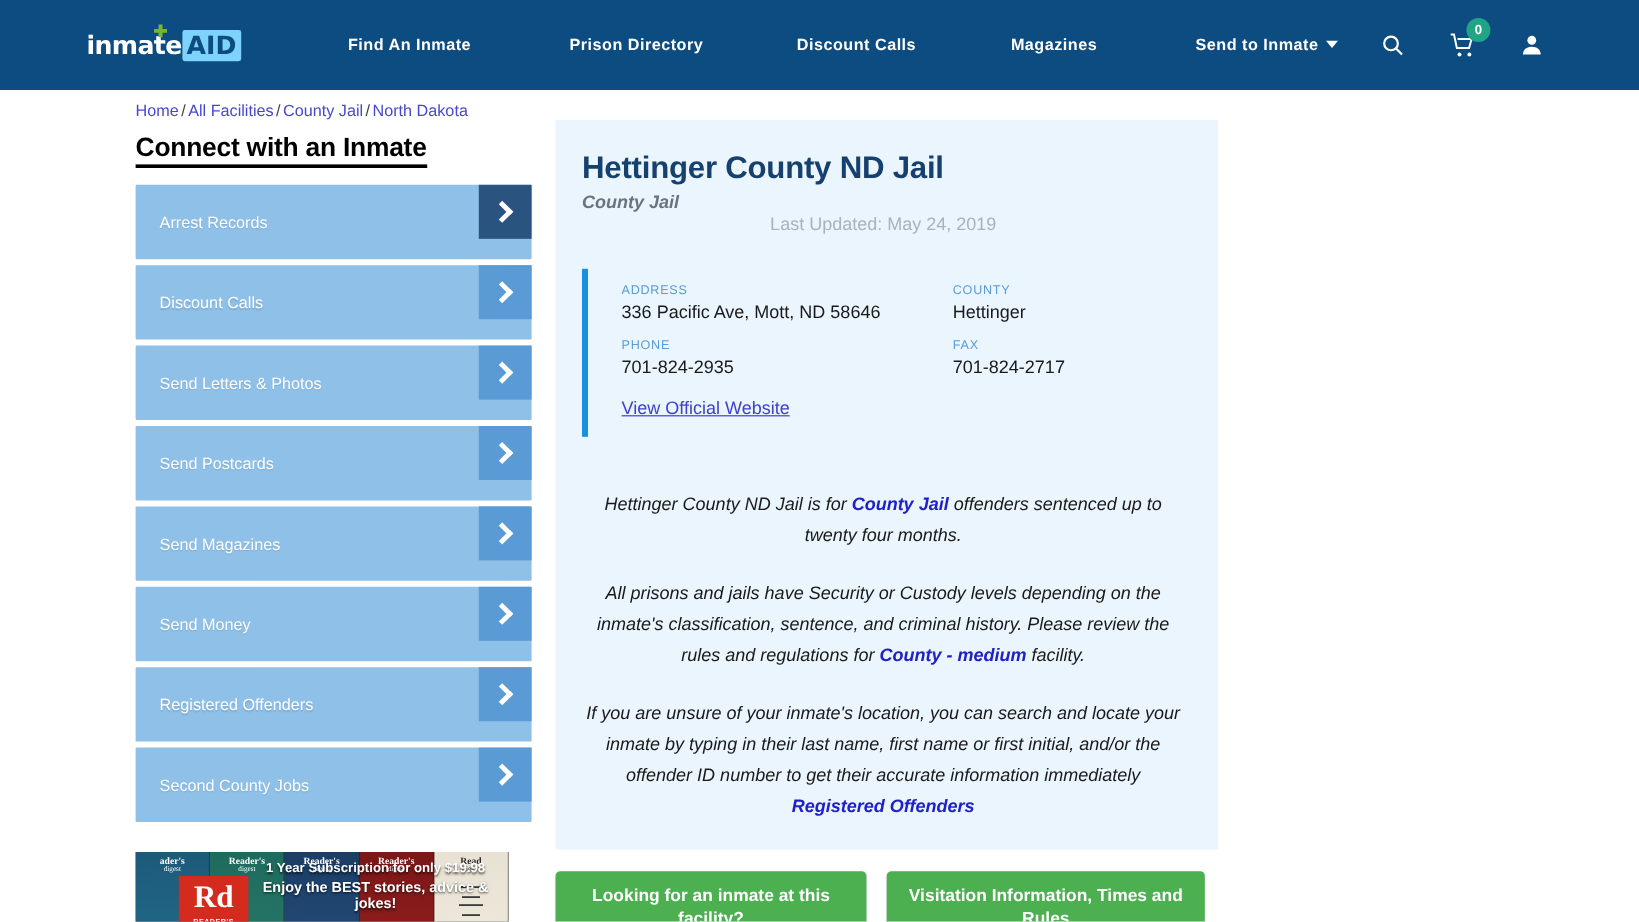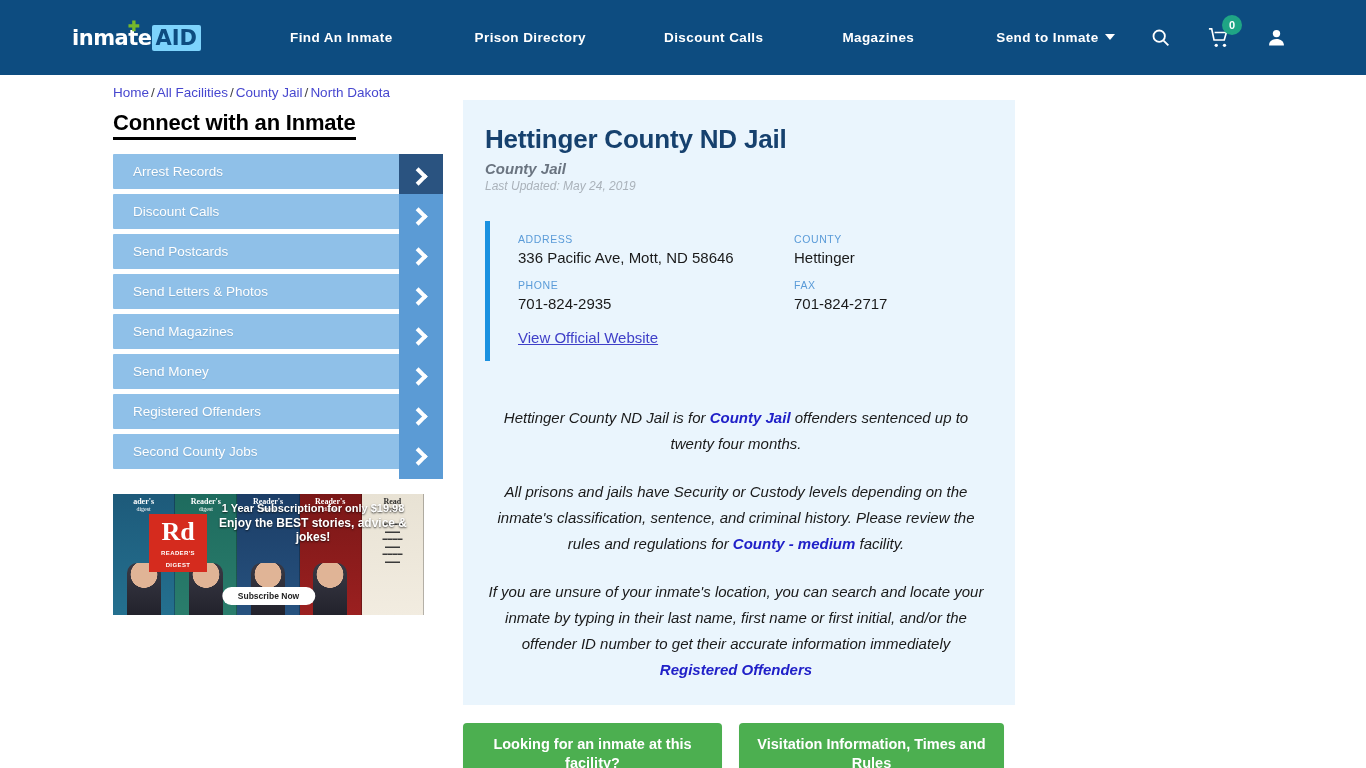--- a/index.html
+++ b/index.html
@@ -140,21 +140,21 @@
     font-weight: bold;
     color: #000000;
     border-bottom: 3px solid #000;
     display: inline-block;
     padding-bottom: 1px;
     margin-bottom: 14px;
     letter-spacing: -0.2px;
   }
 
   .side-btn {
-    height: 35px;
+    height: 62px;
     background: #8fc0e8;
     display: flex;
     align-items: center;
     margin-bottom: 5px;
     cursor: pointer;
     position: relative;
     border-radius: 1px;
   }
   .side-btn-label {
     color: #ffffff;
@@ -274,23 +274,23 @@
     letter-spacing: -0.2px;
   }
   .fac-type {
     font-size: 15px;
     font-weight: bold;
     font-style: italic;
     color: #6a7480;
     margin-bottom: 2px;
   }
   .fac-updated {
-    font-size: 12px;
-    font-style: italic;
+    font-size: 15px;
     color: #aab2ba;
+    text-align: center;
   }
 
   .info-block {
     margin-top: 28px;
     border-left: 5px solid #1a91e0;
     padding: 12px 0 14px 28px;
   }
   .info-grid {
     display: grid;
     grid-template-columns: 276px 1fr;
@@ -415,27 +415,27 @@
           <i class="chev"></i>
         </span>
     </div>
     <div class="side-btn">
       <span class="side-btn-label">Discount Calls</span>
       <span class="side-arrow">
           <i class="chev"></i>
         </span>
     </div>
     <div class="side-btn">
+      <span class="side-btn-label">Send Letters &amp; Photos</span>
+      <span class="side-arrow">
+          <i class="chev"></i>
+        </span>
+    </div>
+    <div class="side-btn">
       <span class="side-btn-label">Send Postcards</span>
-      <span class="side-arrow">
-          <i class="chev"></i>
-        </span>
-    </div>
-    <div class="side-btn">
-      <span class="side-btn-label">Send Letters &amp; Photos</span>
       <span class="side-arrow">
           <i class="chev"></i>
         </span>
     </div>
     <div class="side-btn">
       <span class="side-btn-label">Send Magazines</span>
       <span class="side-arrow">
           <i class="chev"></i>
         </span>
     </div>

